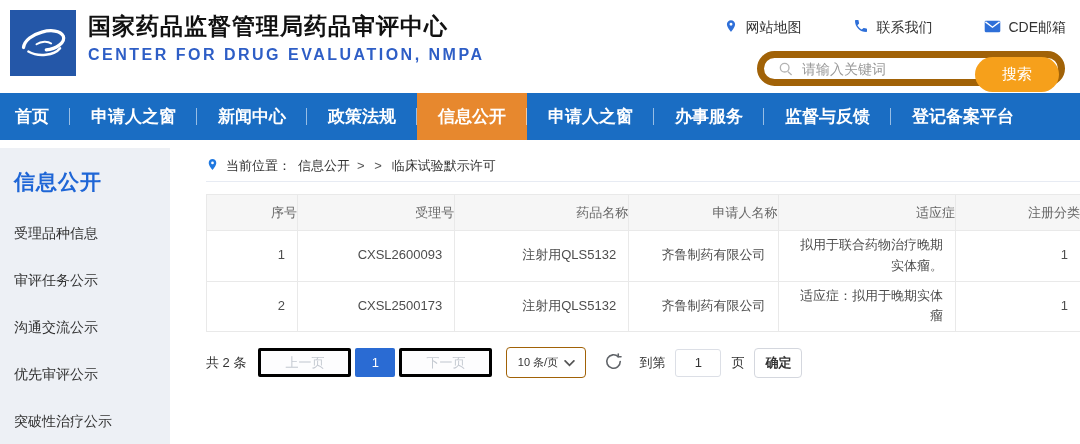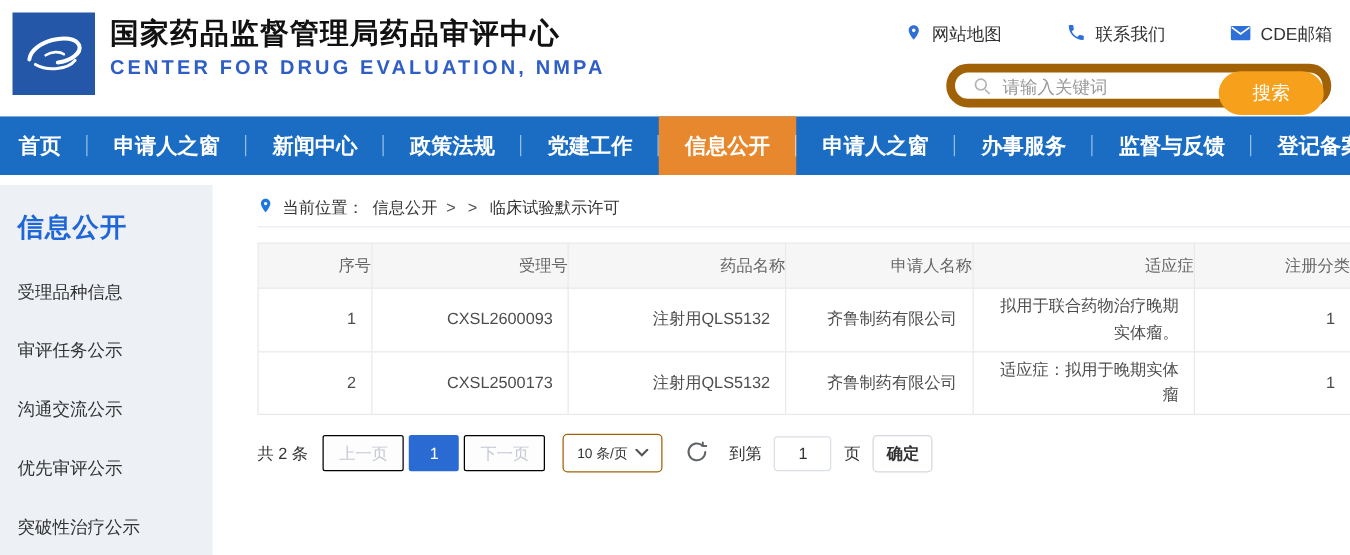--- a/index.html
+++ b/index.html
@@ -54,21 +54,21 @@
   .query-btn{margin-left:38px;width:58px;height:30px;border:0;border-radius:3px;background:var(--btn-blue);color:#fff;font-size:14px;cursor:pointer;font-family:inherit}
 
   table.results{margin-top:12px;width:875px;border-collapse:collapse;table-layout:fixed}
   table.results th,table.results td{border:1px solid var(--tbl-border);text-align:right;font-weight:normal}
   table.results th{height:36px;background:var(--tbl-head-bg);color:#666;font-size:13px}
   table.results td{height:50px;color:#4d4d4d;font-size:13px;padding:4px 12px;line-height:1.6}
   .col-0{width:10.4%}.col-1{width:18%}.col-2{width:19.9%}.col-3{width:17.1%}.col-4{width:20.3%}.col-5{width:14.3%}
 
   .pager{margin-top:15px;display:flex;align-items:center;font-size:13px;color:#333}
   .pager .total{margin-right:12px}
-  .pg-btn{height:29px;min-width:64px;padding:0 12px;background:#fdfdfe;border:1px solid #000000;color:#c4c9d1;font-size:13px;border-radius:2px;cursor:default;font-family:inherit}
+  .pg-btn{height:29px;min-width:64px;padding:0 24px;background:#fdfdfe;border:3px solid #000000;color:#c4c9d1;font-size:13px;border-radius:2px;cursor:default;font-family:inherit}
   .pg-page{height:29px;min-width:40px;margin:0 4px;border:0;background:var(--page-blue);color:#fff;font-size:13px;border-radius:2px;cursor:pointer;font-family:inherit}
   .pg-size{margin-left:14px;height:31px;min-width:80px;border:1px solid #a16207;border-radius:4px;background:#fff;display:flex;align-items:center;justify-content:center;gap:6px;padding:0 4px;font-size:11px;color:#333;cursor:pointer}
   .pg-size svg{color:#555;margin-top:1px}
   .pg-refresh{margin-left:18px;display:flex;align-items:center;color:#5f6368;cursor:pointer;background:none;border:0}
   .goto-label{margin-left:16px}
   .goto-input{margin-left:10px;width:46px;height:28px;border:1px solid #dcdfe6;border-radius:3px;text-align:center;font-size:13px;color:#333;outline:0;font-family:inherit}
   .goto-suffix{margin-left:10px}
   .confirm-btn{margin-left:10px;height:30px;width:48px;background:#fff;border:1px solid #d4d7de;border-radius:4px;font-size:13px;font-weight:bold;color:#333;cursor:pointer;font-family:inherit}
 </style>
 </head>
@@ -130,21 +130,20 @@
       <button class="search-btn">搜索</button>
     </div>
   </div>
 
   <div class="nav">
     <ul>
       <li>首页</li>
       <li>申请人之窗</li>
       <li>新闻中心</li>
       <li>政策法规</li>
-      <li>党建工作</li>
       <li class="active">信息公开</li>
       <li>申请人之窗</li>
       <li>办事服务</li>
       <li>监督与反馈</li>
       <li>登记备案平台</li>
     </ul>
   </div>
 
   <div class="content">
 

